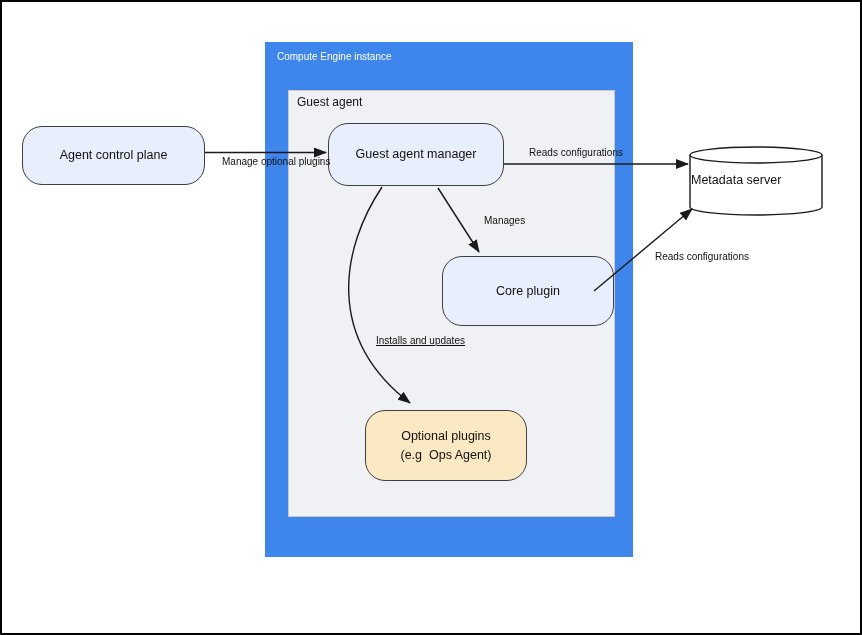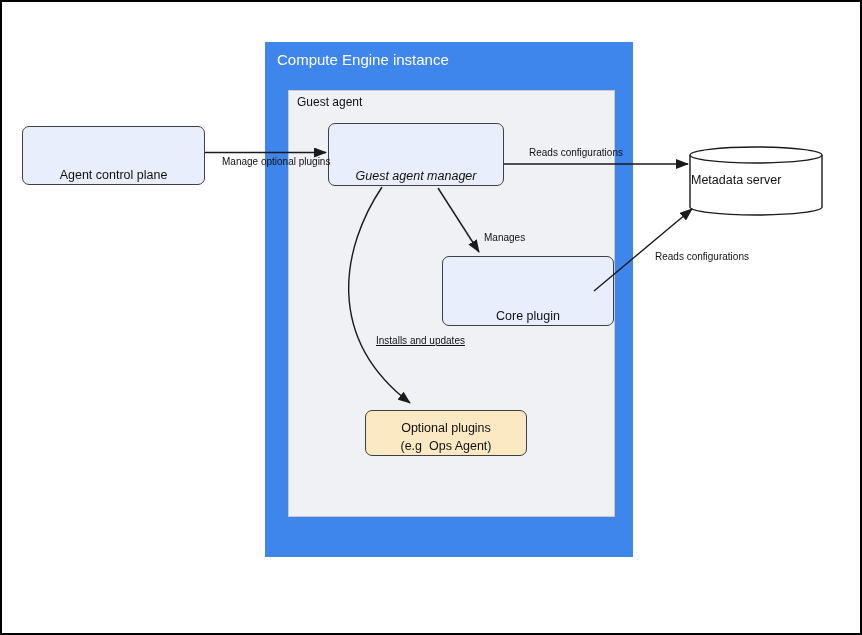--- a/index.html
+++ b/index.html
@@ -7,60 +7,60 @@
     position:relative;width:862px;height:635px;background:#ffffff;
     border:2px solid #000;box-sizing:border-box;overflow:hidden;
     font-family:"Liberation Sans", sans-serif;color:#111;
   }
   
   .blue-container{
     position:absolute;left:263px;top:40px;width:368px;height:515px;
     background:#3e86ec;
   }
   .blue-title{
-    position:absolute;left:12px;top:9px;font-size:15px;color:#ffffff;
+    position:absolute;left:12px;top:9px;font-size:10px;color:#ffffff;
     white-space:nowrap;
   }
   
   .gray-panel{
     position:absolute;left:286px;top:88px;width:327px;height:427px;
     background:#f0f1f4;border:1px solid #c9c9c9;box-sizing:border-box;
   }
   .gray-panel-label{
     position:absolute;left:8px;top:4px;font-size:12px;color:#111;
     white-space:nowrap;
   }
   
   .node{
-    position:absolute;border:1.4px solid #3f3f3f;border-radius:7px;
-    background:#e8eefb;display:flex;align-items:center;justify-content:flex-end;
+    position:absolute;border:1.4px solid #3f3f3f;border-radius:20px;
+    background:#e8eefb;display:flex;align-items:center;justify-content:center;
     flex-direction:column;box-sizing:border-box;font-size:12.5px;color:#111;
     text-align:center;line-height:1.45;
   }
   .node.yellow{background:#fae9c2;}
   #node-acp{left:20px;top:124px;width:183px;height:59px;}
-  #node-gam{left:326px;top:121px;width:176px;height:63px;font-style:italic;}
+  #node-gam{left:326px;top:121px;width:176px;height:63px;}
   #node-core{left:440px;top:254px;width:172px;height:70px;}
-  #node-opt{left:363px;top:408px;width:162px;height:46px;}
+  #node-opt{left:363px;top:408px;width:162px;height:71px;}
   .pre{white-space:pre-wrap;}
   
   #cylinder-svg{position:absolute;left:687px;top:140px;}
   #cylinder-label{
     position:absolute;left:689px;top:171px;width:133px;text-align:left;
     font-size:12.5px;color:#111;
   }
   
   #edges-svg{position:absolute;left:0;top:0;pointer-events:none;}
   
   .edge-label{
     position:absolute;font-size:10px;color:#111;white-space:nowrap;padding-left:16px;
   }
   #lbl-manage{left:204px;top:154px;}
   #lbl-reads1{left:511px;top:145px;}
-  #lbl-manages{left:466px;top:230px;}
+  #lbl-manages{left:466px;top:213px;}
   #lbl-reads2{left:637px;top:249px;}
   #lbl-installs{left:358px;top:333px;text-decoration:underline;}
 </style>
 </head>
 <body>
 
 <div id="canvas">
 
   <div class="blue-container">
     <div class="blue-title">Compute Engine instance</div>

